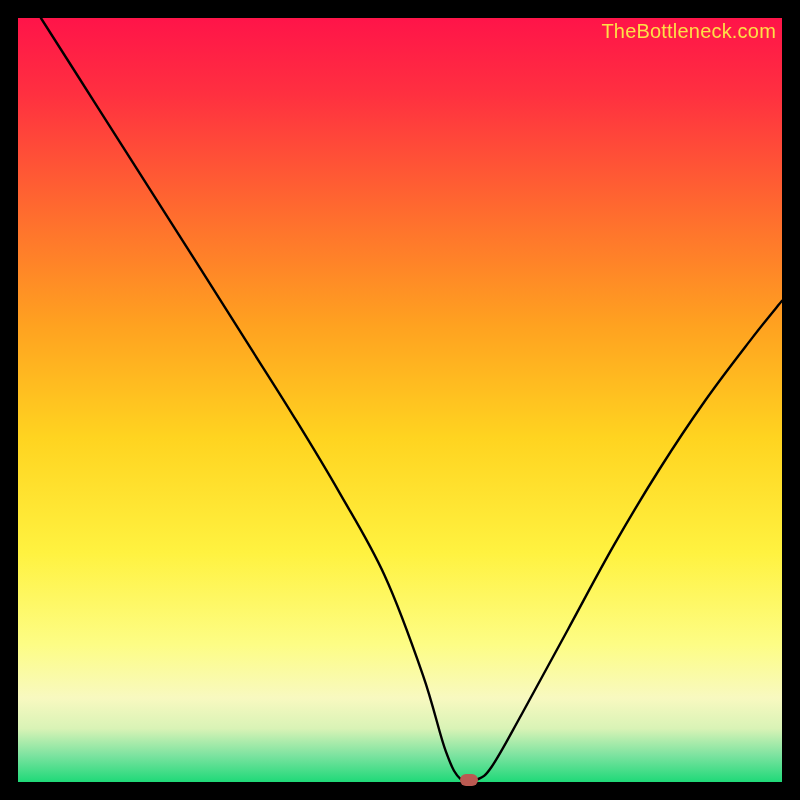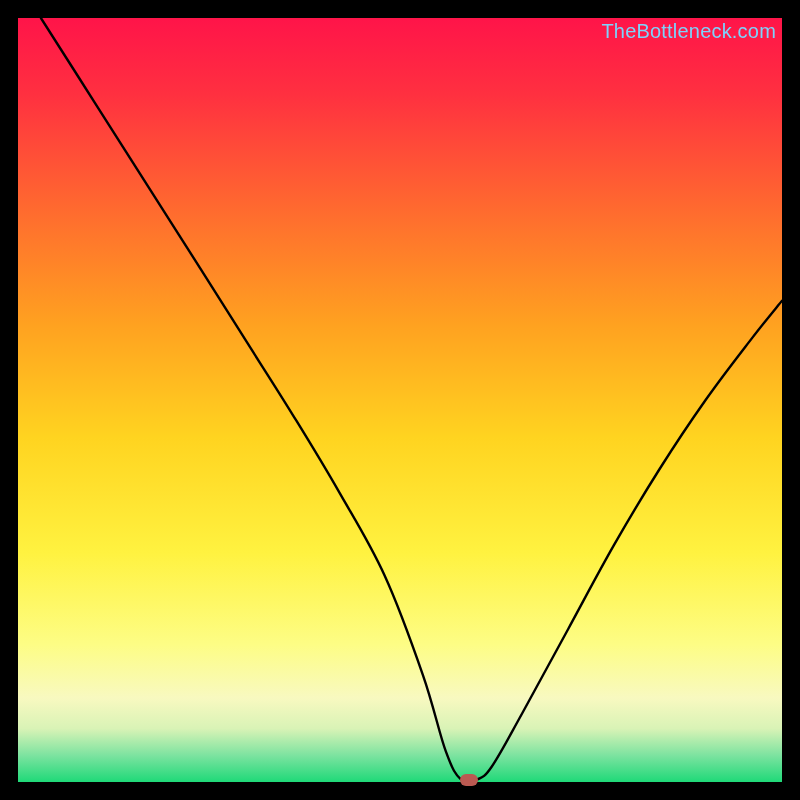--- a/index.html
+++ b/index.html
@@ -23,21 +23,21 @@
     position: absolute;
     left: 0;
     top: 0;
     width: 764px;
     height: 764px;
   }
   .watermark {
     position: absolute;
     top: 2px;
     right: 6px;
-    color: #7dd3fc;
+    color: #fde047;
     font-size: 20px;
     font-weight: 500;
     letter-spacing: 0.2px;
     user-select: none;
     text-align: right;
   }
   .marker {
     position: absolute;
     width: 18px;
     height: 12px;

